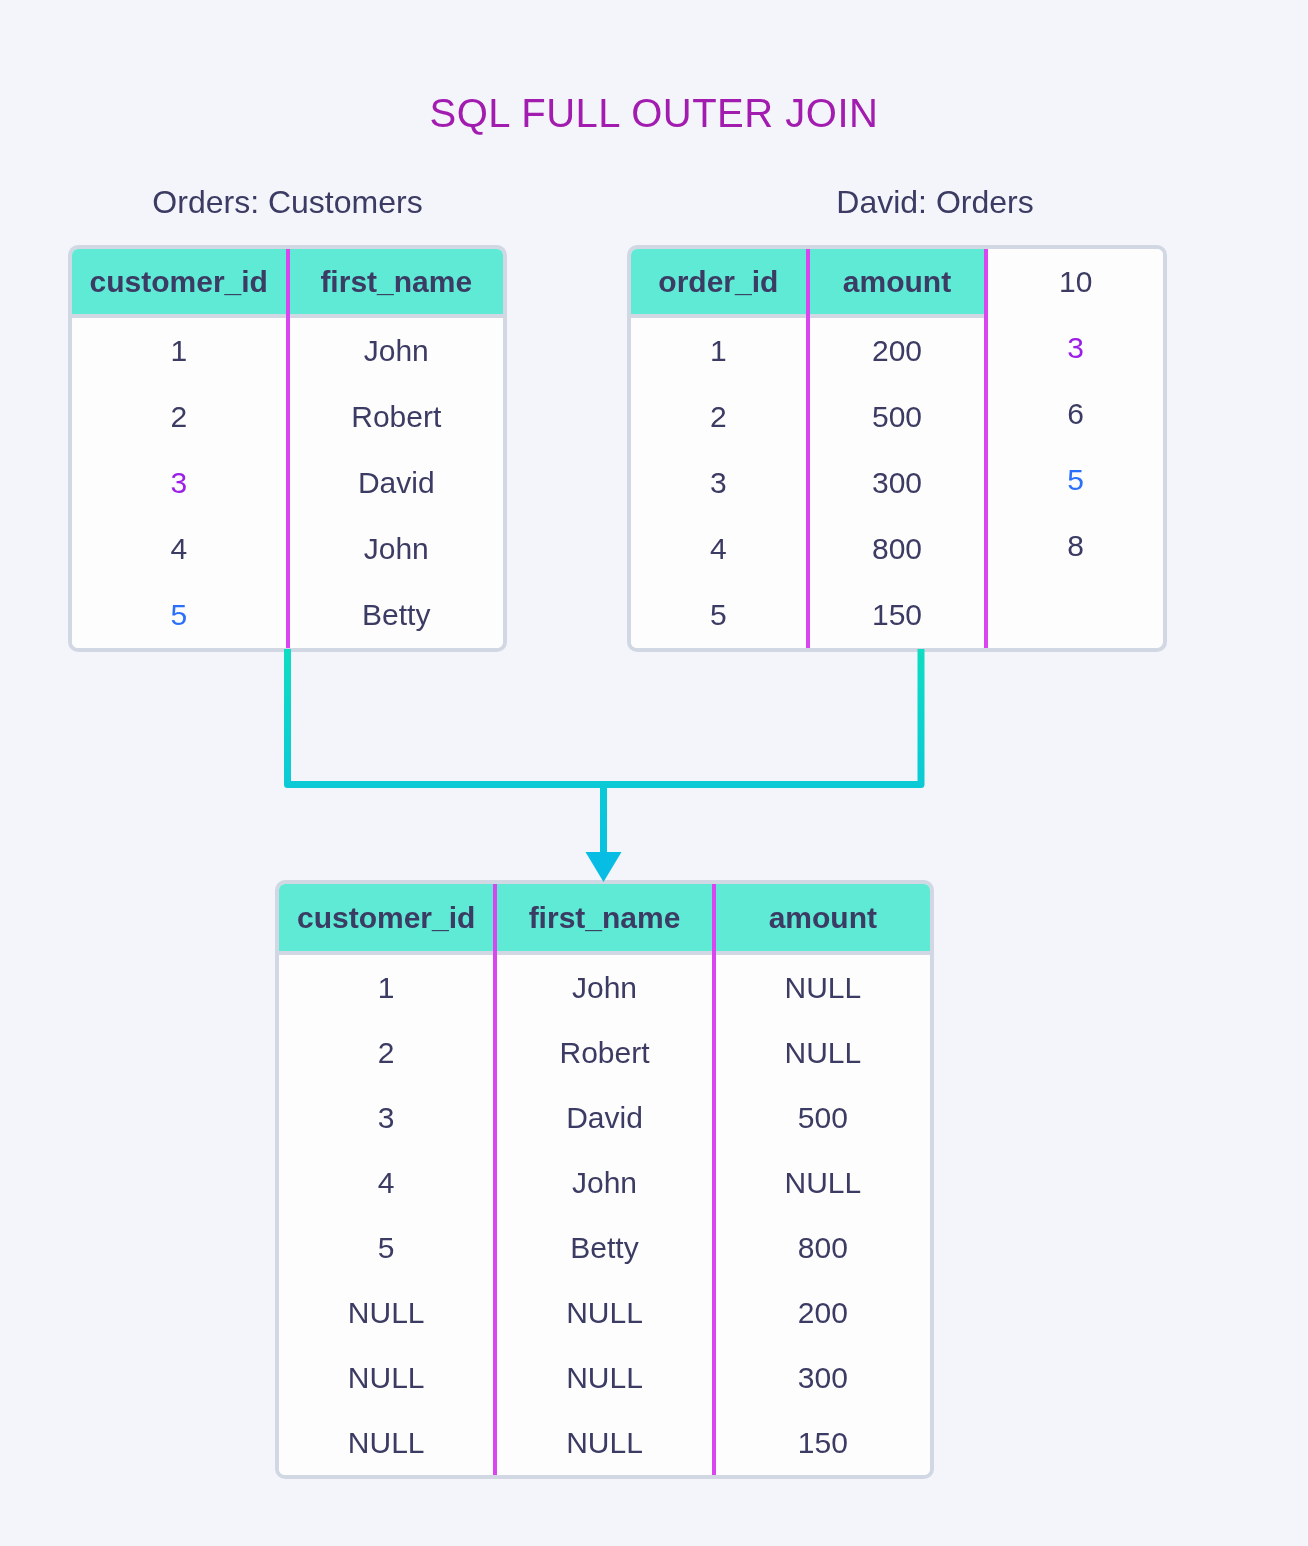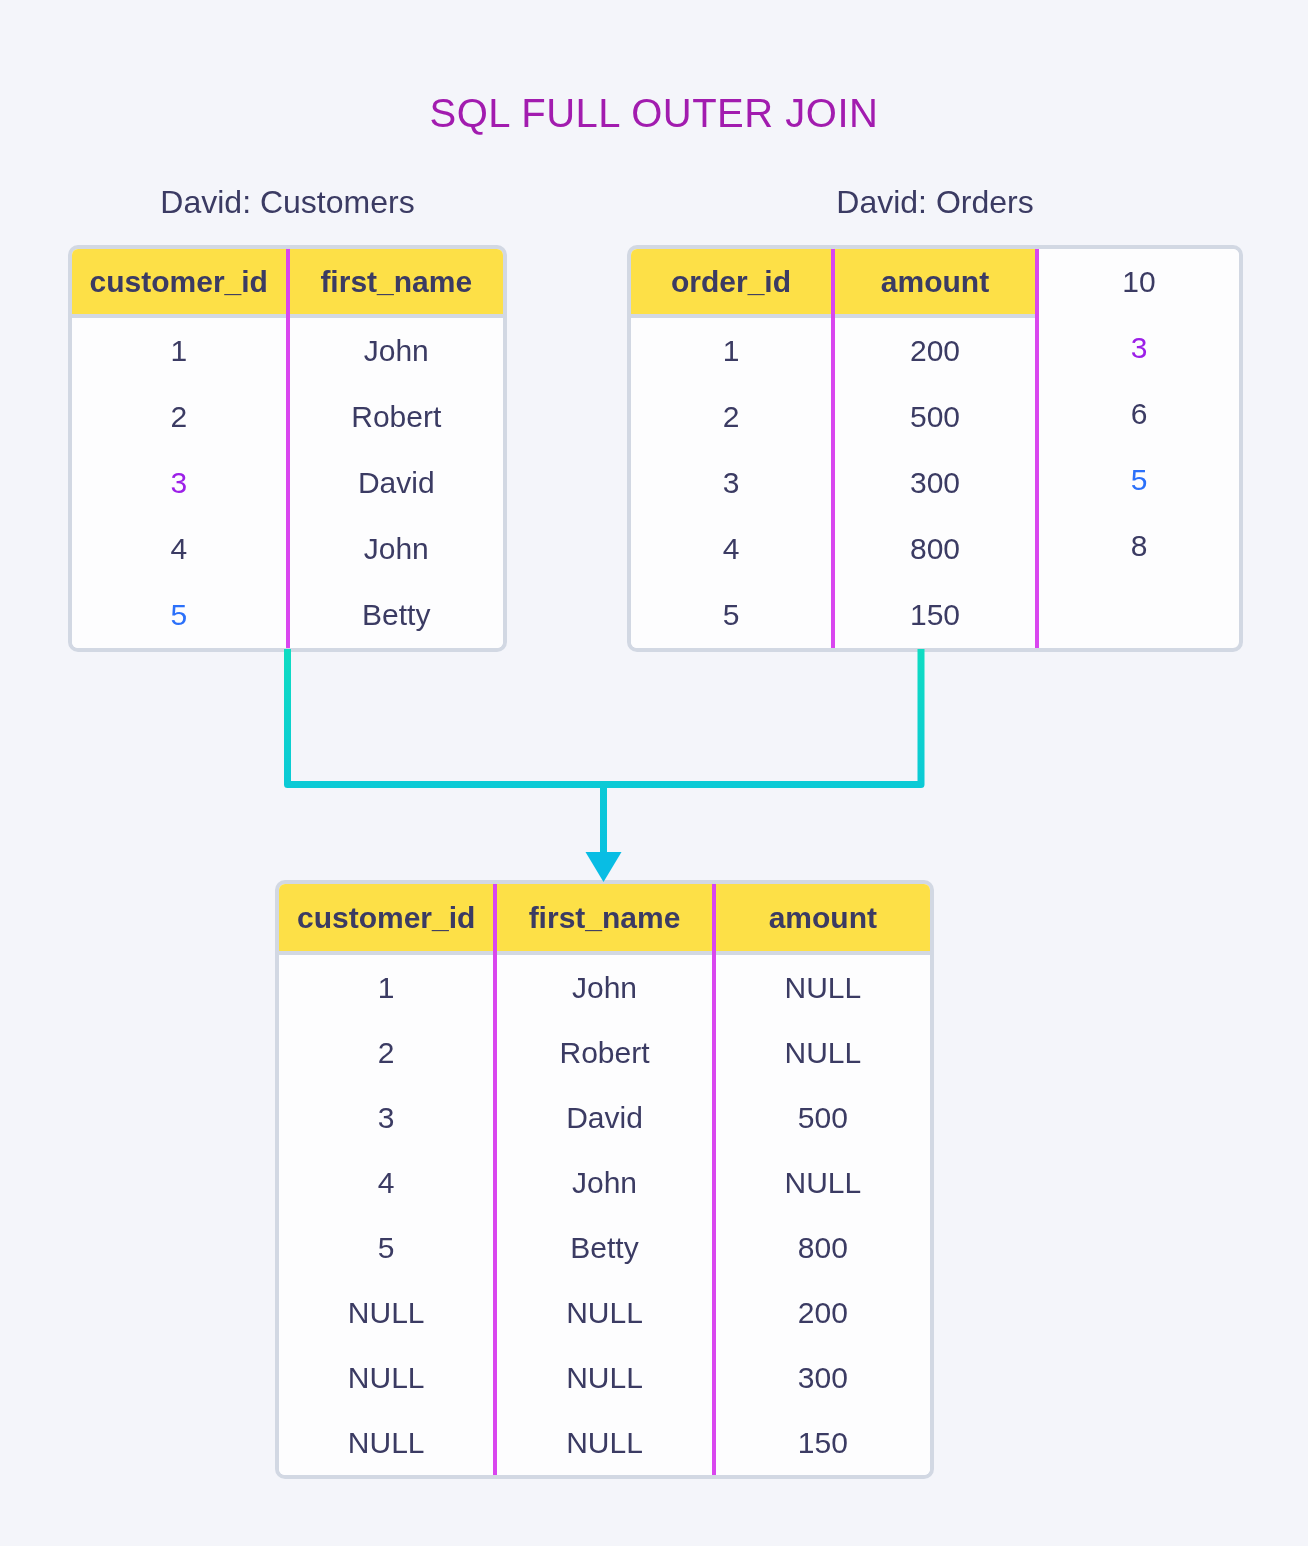--- a/index.html
+++ b/index.html
@@ -45,33 +45,33 @@
     position: absolute;
     display: flex;
     align-items: stretch;
     background: #fdfdfe;
     border: 4px solid #d2d8e3;
     border-radius: 10px;
     overflow: hidden;
     box-sizing: border-box;
   }
   .jtable-customers { left: 68px;  top: 245px; width: 439px; }
-  .jtable-orders    { left: 627px; top: 245px; width: 616px; text-align: center; }
+  .jtable-orders    { left: 627px; top: 245px; width: 540px; text-align: center; }
   .jtable-result    { left: 275px; top: 880px; width: 659px; }
 
   .jcol { flex: 1 1 0; display: flex; flex-direction: column; }
   .jcol + .jcol { border-left: 4px solid #d946ef; }
 
   .jhead {
     height: 65px;
     flex: 0 0 auto;
     display: flex;
     align-items: center;
     justify-content: center;
-    background: #fde047;
+    background: #5eead4;
     border-bottom: 4px solid #d2d8e3;
     font-size: 30px;
     font-weight: 700;
     color: #3b3b63;
   }
   .jcell {
     height: 66px;
     display: flex;
     align-items: center;
     justify-content: center;
@@ -91,21 +91,21 @@
     pointer-events: none;
   }
 </style>
 </head>
 <body>
 
 <div class="canvas">
 
   <div class="diagram-title">SQL FULL OUTER JOIN</div>
 
-  <div class="table-caption caption-customers">David: Customers</div>
+  <div class="table-caption caption-customers">Orders: Customers</div>
 
   <div class="table-caption caption-orders">David: Orders</div>
 
   <div class="jtable jtable-customers">
       <div class="jcol">
         <div class="jhead">customer_id</div>
         <div class="jcell">1</div>
         <div class="jcell">2</div>
         <div class="jcell" style="color: rgb(156, 31, 232);">3</div>
         <div class="jcell">4</div>

